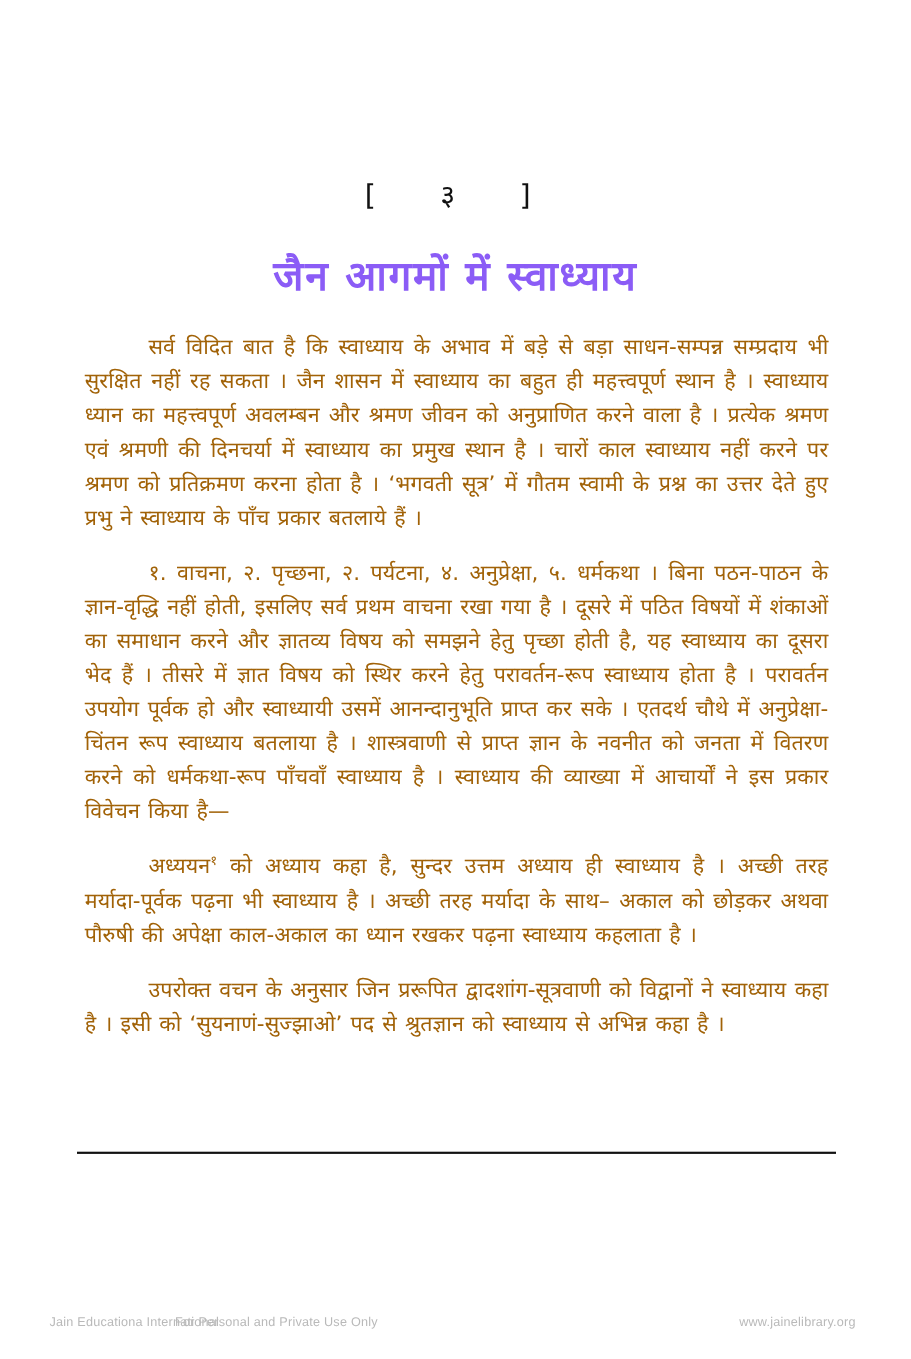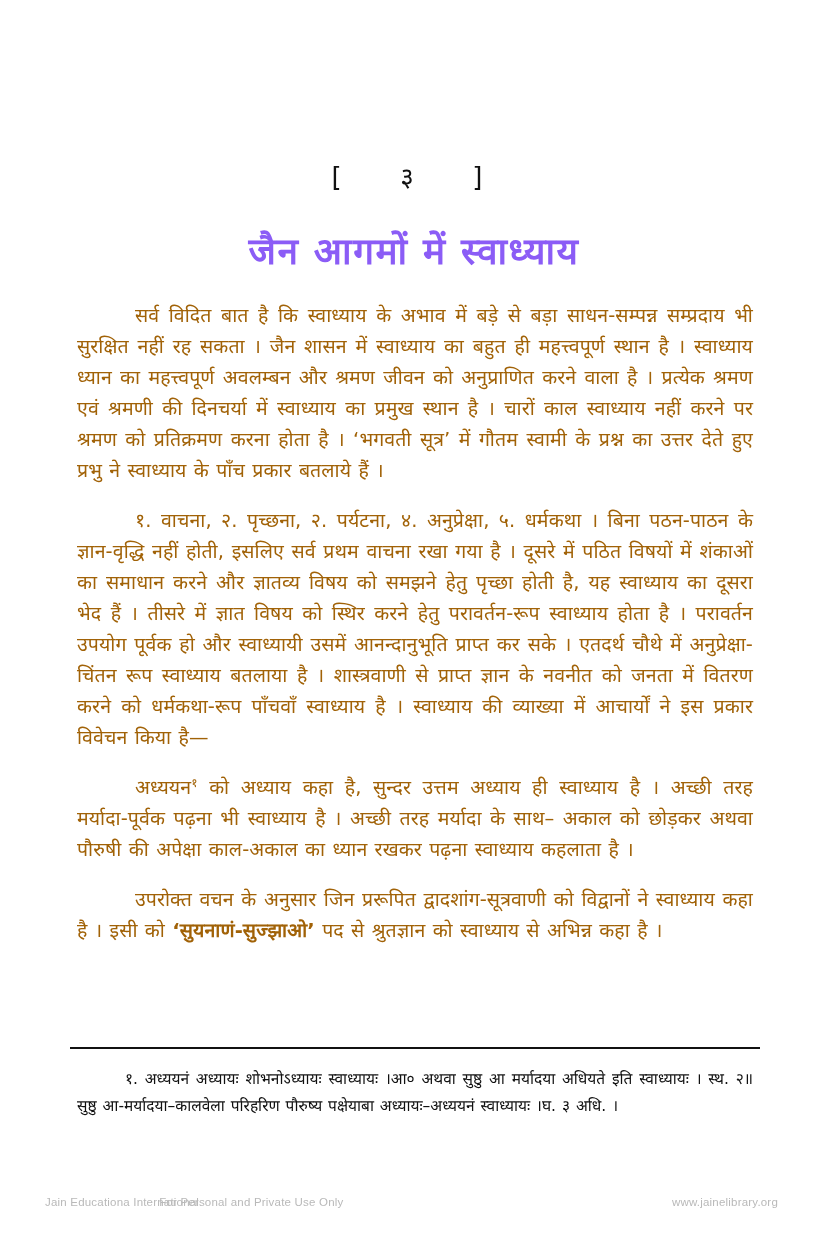--- a/index.html
+++ b/index.html
@@ -71,21 +71,21 @@
     letter-spacing: 0.1px;
     word-spacing: 1px;
   }
   .para:last-child { margin-bottom: 0; }
   .para sup {
     font-size: 0.62em;
     vertical-align: super;
     line-height: 0;
   }
   .para b, .para .bold {
-    font-weight: 700;
+    font-weight: 400;
   }
 
   
   .footnote-rule {
     position: absolute;
     top: 1047px;
     left: 70px;
     width: 690px;
     height: 0;
     border-top: 2px solid #111;
@@ -154,23 +154,20 @@
     <p class="para">१. वाचना, २. पृच्छना, २. पर्यटना,  ४. अनुप्रेक्षा,  ५. धर्मकथा । बिना पठन-पाठन के ज्ञान-वृद्धि नहीं होती, इसलिए  सर्व प्रथम वाचना  रखा गया है । दूसरे  में पठित  विषयों में  शंकाओं का  समाधान करने और ज्ञातव्य विषय को समझने हेतु पृच्छा होती  है, यह  स्वाध्याय का  दूसरा भेद  हैं । तीसरे में  ज्ञात विषय को स्थिर करने हेतु परावर्तन-रूप स्वाध्याय  होता है । परावर्तन उपयोग पूर्वक हो और स्वाध्यायी उसमें  आनन्दानुभूति प्राप्त कर सके ।  एतदर्थ चौथे में अनुप्रेक्षा-चिंतन रूप स्वाध्याय बतलाया है । शास्त्रवाणी से प्राप्त ज्ञान के नवनीत को जनता में वितरण करने को धर्मकथा-रूप पाँचवाँ स्वाध्याय है । स्वाध्याय की व्याख्या में आचार्यों ने इस प्रकार विवेचन किया है—</p>
 
     <p class="para"><span>अध्ययन</span><sup>१</sup><span> को अध्याय  कहा है, सुन्दर  उत्तम अध्याय  ही स्वाध्याय है । अच्छी तरह मर्यादा-पूर्वक पढ़ना भी स्वाध्याय है । अच्छी तरह मर्यादा के साथ– अकाल को छोड़कर अथवा पौरुषी  की अपेक्षा  काल-अकाल  का ध्यान  रखकर पढ़ना स्वाध्याय कहलाता है ।</span></p>
 
     <p class="para"><span>उपरोक्त वचन के अनुसार जिन प्ररूपित  द्वादशांग-सूत्रवाणी  को विद्वानों ने स्वाध्याय कहा है । इसी को </span><span class="bold">‘सुयनाणं-सुज्झाओ’</span><span> पद से श्रुतज्ञान को स्वाध्याय से अभिन्न कहा है ।</span></p>
 
   </div>
 
   <div class="footnote-rule"></div>
 
-  <div class="footnotes">
-    <p class="footnote">१. अध्ययनं अध्यायः शोभनोऽध्यायः स्वाध्यायः ।आ०  अथवा सुष्ठु  आ मर्यादया अधियते इति स्वाध्यायः । स्थ. २॥ सुष्ठु आ-मर्यादया–कालवेला परिहरिण पौरुष्य पक्षेयाबा अध्यायः–अध्ययनं स्वाध्यायः ।घ. ३ अधि. ।</p>
-  </div>
 
   <div class="page-footer">
     <div class="footer-left">Jain Educationa International</div>
     <div class="footer-center">For Personal and Private Use Only</div>
     <div class="footer-right">www.jainelibrary.org</div>
   </div>
 
 </div>
 
 </body></html>

